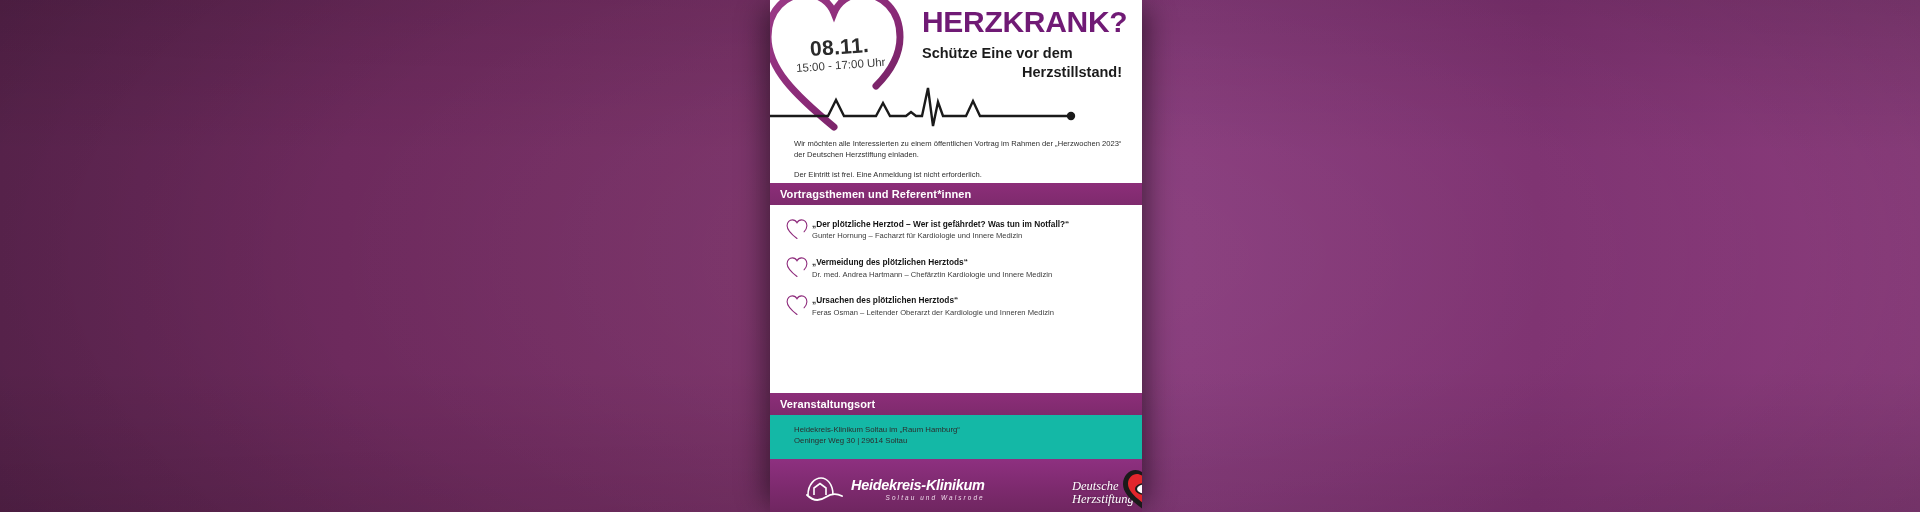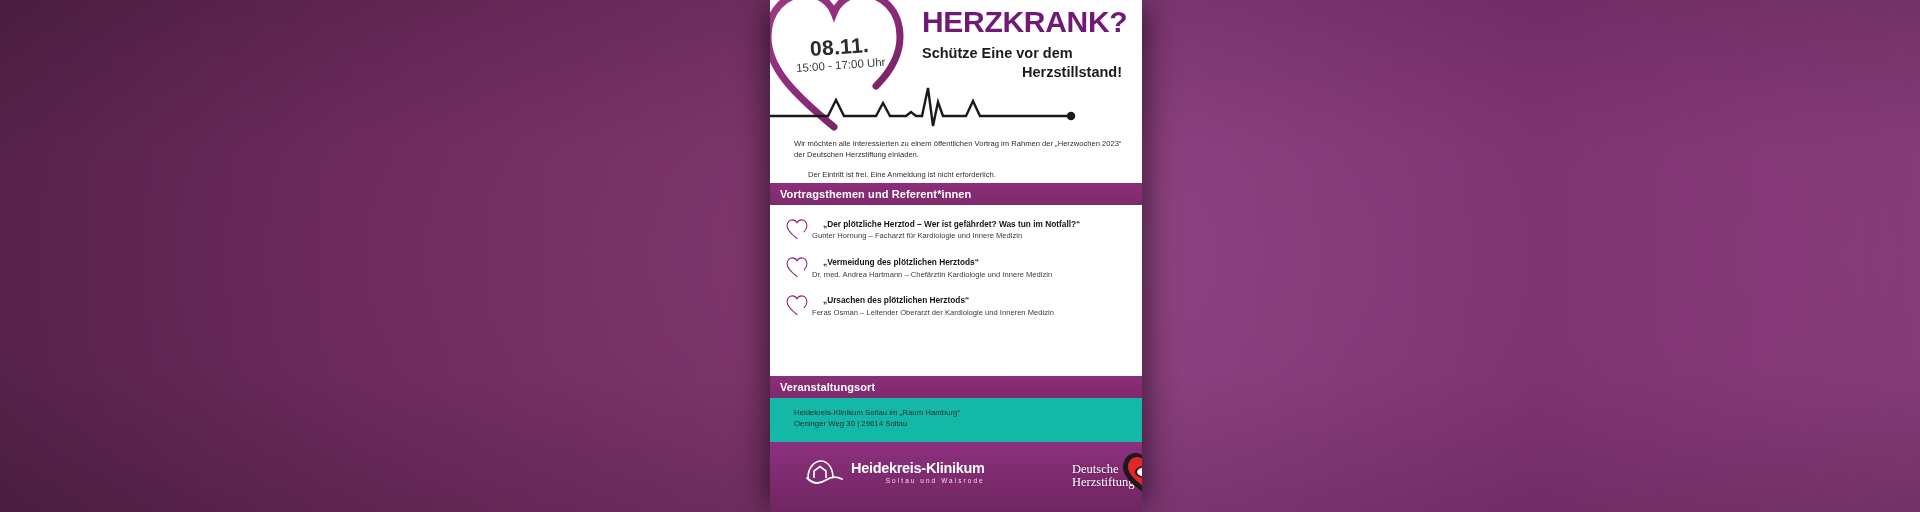--- a/index.html
+++ b/index.html
@@ -67,53 +67,54 @@
     line-height:1.28;
   }
   .subtitle .l2 { display:block; text-align:right; }
 
   .ecg { position:absolute; left:0px; top:86px; width:372px; height:42px; }
 
   .intro {
     position:absolute; left:24px; top:138px; right:16px;
     font-size:7.6px; color:#2d2d2d; line-height:1.45;
   }
-  .intro p + p { margin-top:9px;margin-left:14px; }
+  .intro p + p { margin-top:9px; }
 
   
   .bar {
     background:linear-gradient(180deg,#8c2e79 0%,#7e2a6d 100%);
     color:#fff; font-size:11px; font-weight:bold;
     padding:5px 0 5px 10px;
     letter-spacing:.1px;
     flex:0 0 auto;
   }
 
   
   .speakers { padding:12px 14px 10px 16px; background:#fff; flex:0 0 auto; }
   .spk { display:flex; align-items:flex-start; gap:4px; margin-bottom:14px; }
   .spk:last-child { margin-bottom:2px; }
   .spk-heart { flex:0 0 22px; margin-top:1px; }
   .spk-txt { padding-top:2px; }
-  .spk-title { font-size:8.3px; font-weight:bold; color:#141414; line-height:1.25;margin-left:11px; }
+  .spk-title { font-size:8.3px; font-weight:bold; color:#141414; line-height:1.25; }
   .spk-name  { font-size:7.6px; color:#3a3a3a; line-height:1.3; margin-top:2px; }
 
   .gap-white { background:#fff; flex:1 1 auto; min-height:4px; }
 
   
   .venue {
     padding:9px 16px 12px 24px; background:#14b8a6; flex:0 0 auto;
     font-size:7.8px; color:#2d2d2d; line-height:1.5;
   }
 
   
   .footer {
-    flex:0 0 auto; height:70px;
+    flex:0 0 auto; height:53px;
     background:linear-gradient(180deg,#8e3080 0%,#7d2a6e 55%,#6f2660 100%);
     position:relative;
+    font-style:italic;
   }
   .logo-hk {
     position:absolute; left:36px; top:16px;
     display:flex; align-items:flex-end; gap:5px;
   }
   .hk-text { line-height:1; }
   .hk-name {
     font-size:14.5px; font-weight:bold; color:#fff; letter-spacing:-.3px;
     display:block;
   }

